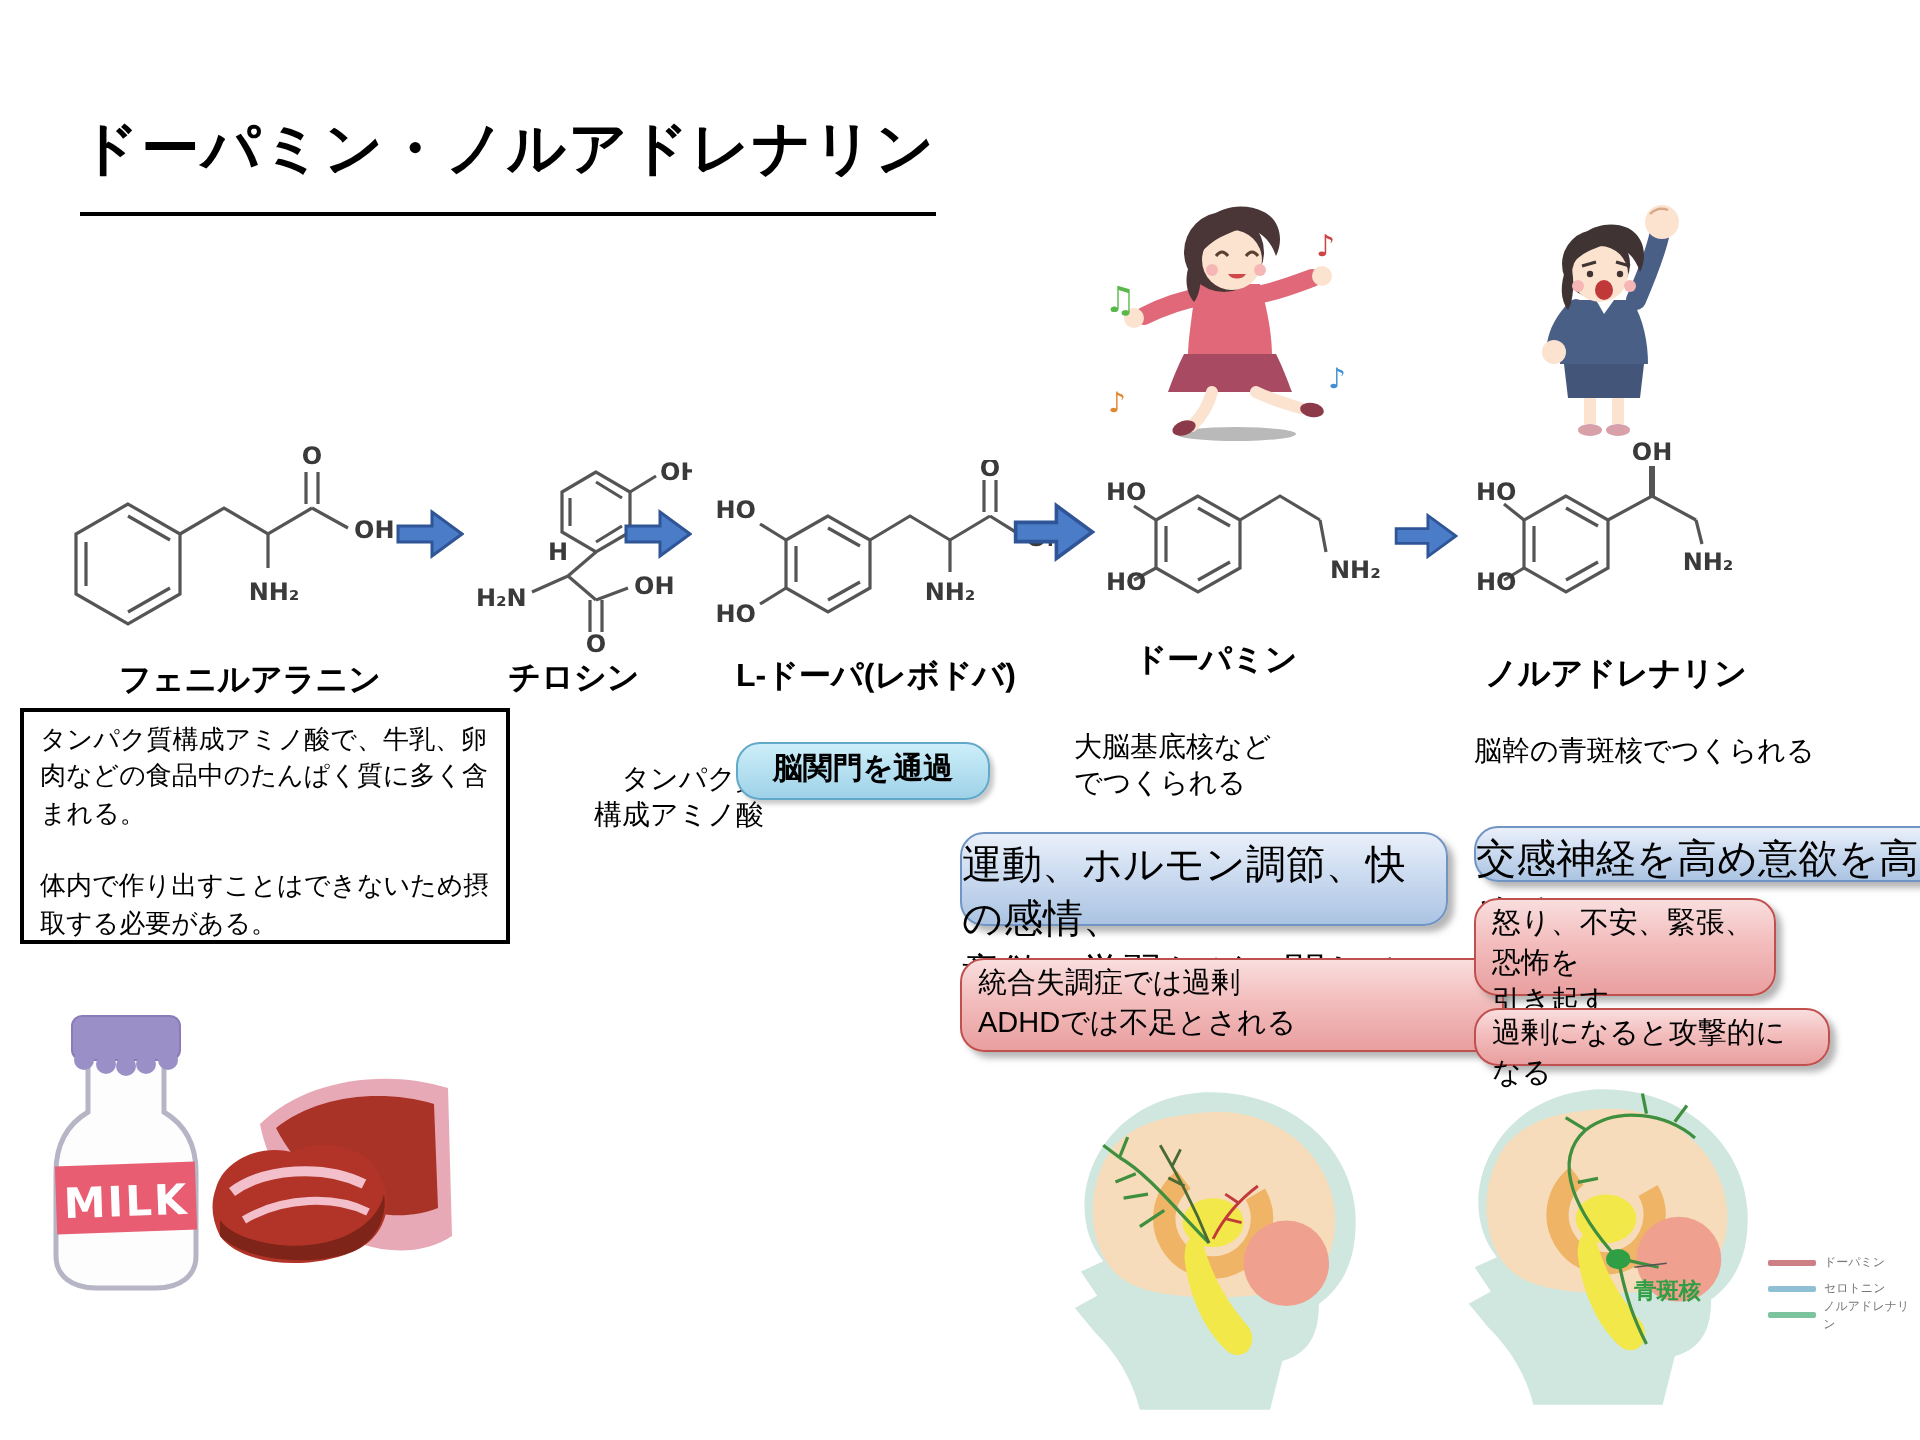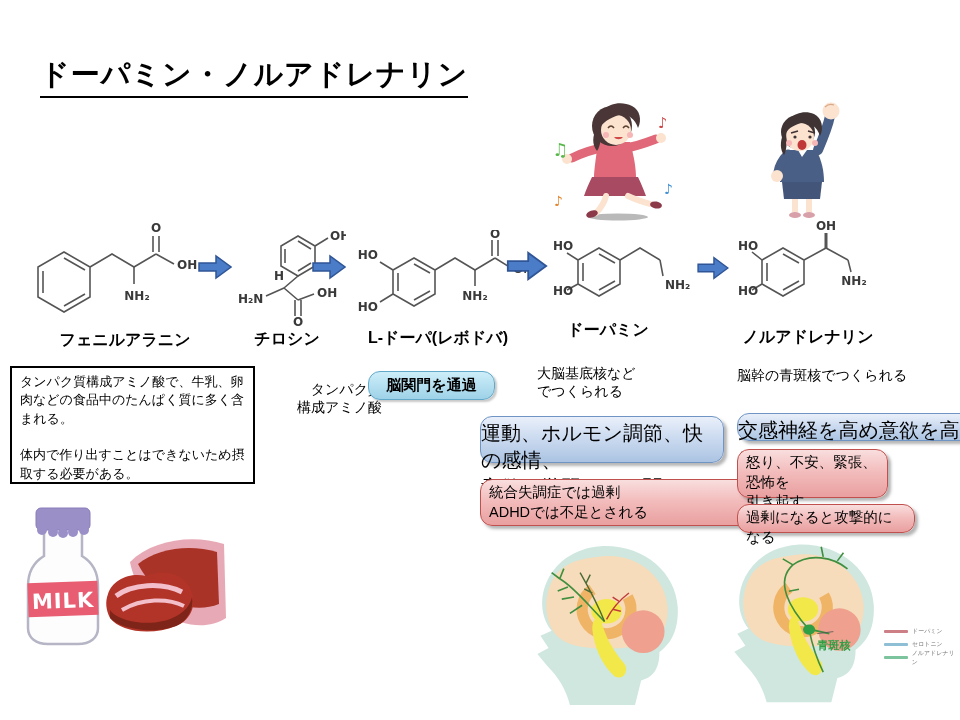--- a/index.html
+++ b/index.html
@@ -3,21 +3,21 @@
 <meta charset="utf-8">
 <style>
   html,body { margin:0; padding:0; background:#888; }
   .slide {
     position:relative; width:960px; height:720px; background:#ffffff;
     overflow:hidden; font-family:"Liberation Sans","DejaVu Sans",sans-serif; color:#000;
   }
   .abs { position:absolute; }
   .page-title {
     font-size:29px; font-weight:bold; letter-spacing:1px;
-    border-bottom:2px solid #000; padding-bottom:1px; display:inline-block;
+    border-bottom:2px solid #000; padding-bottom:11px; display:inline-block;
   }
   .compound-label { font-size:16px; font-weight:600; text-align:center; }
   .note { font-size:14px; line-height:1.3; white-space:pre-line; }
   .outline-box {
     box-sizing:border-box; background:#fff; border:2px solid #000;
     font-size:13px; line-height:1.42; padding:5px 8px;
   }
   .outline-box p { margin:0 0 18px 0; }
   .outline-box p:last-child { margin:0; }
   .box { box-sizing:border-box; white-space:pre-line; line-height:1.35;border-radius:12px; }
@@ -122,21 +122,21 @@
   <svg class="abs" style="left:697px; top:254px;" width="32" height="28" viewBox="0 0 34 30">
     <path d="M1,11 L18,11 L18,4 L33,15 L18,26 L18,19 L1,19 Z" fill="#4a7cc7" stroke="#2f5597" stroke-width="1.5"></path>
   </svg>
 
   <div class="abs compound-label" style="left:40px; top:330px; width:170px;">フェニルアラニン</div>
   <div class="abs compound-label" style="left:232px; top:329px; width:110px;">チロシン</div>
   <div class="abs compound-label" style="left:353px; top:328px; width:170px;">L-ドーパ(レボドバ)</div>
   <div class="abs compound-label" style="left:543px; top:320px; width:130px;">ドーパミン</div>
   <div class="abs compound-label" style="left:728px; top:327px; width:160px;">ノルアドレナリン</div>
 
-  <div class="abs outline-box" style="left:10px; top:366px; width:245px; height:118px;">
+  <div class="abs outline-box" style="left:10px; top:354px; width:245px; height:118px;">
     <p>タンパク質構成アミノ酸で、牛乳、卵肉などの食品中のたんぱく質に多く含まれる。</p>
     <p>体内で作り出すことはできないため摂取する必要がある。</p>
   </div>
 
   <div class="abs note" style="left:262px; top:380px; width:120px;text-align:right;">タンパク質
 構成アミノ酸</div>
 
   <div class="abs box box-cyan" style="left:368px; top:371px; width:127px; height:29px;">脳関門を通過</div>
 
   <div class="abs note" style="left:537px; top:364px; width:150px;">大脳基底核など

